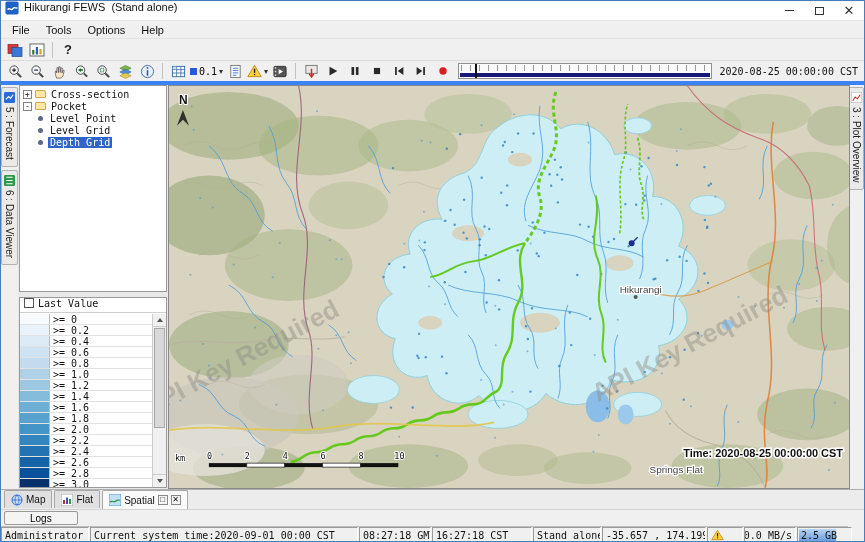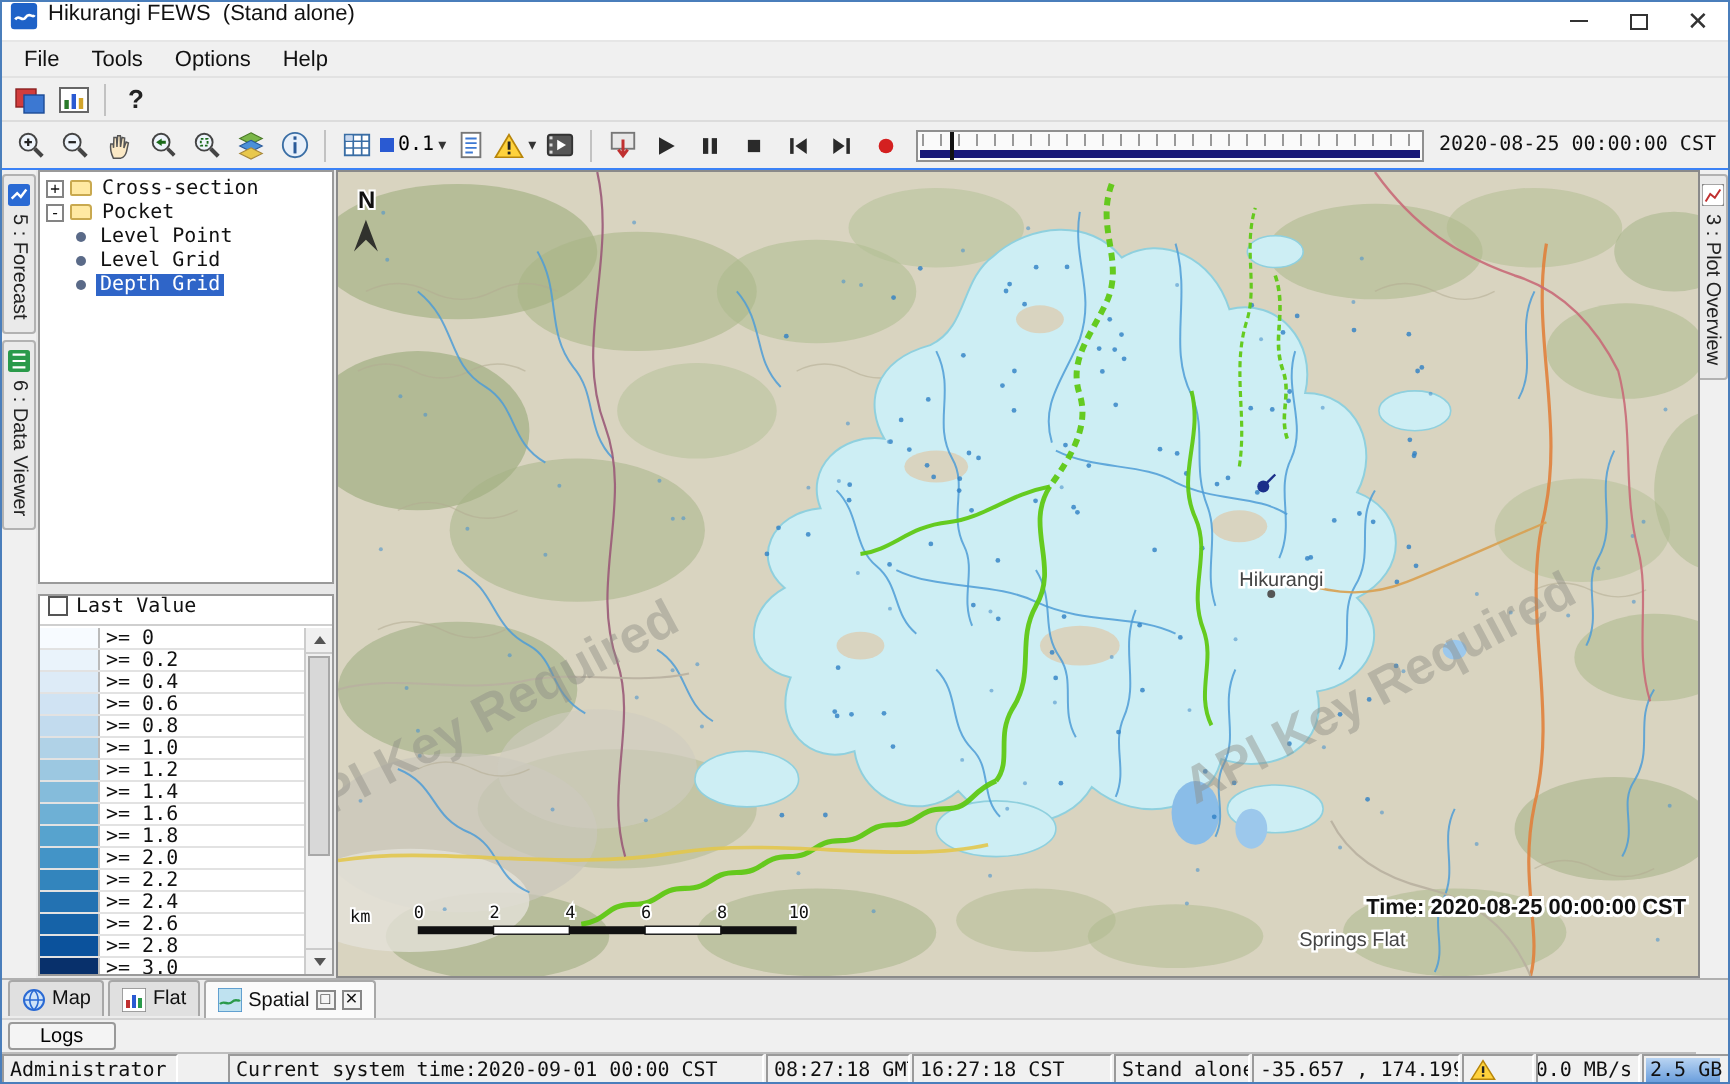--- a/index.html
+++ b/index.html
@@ -18,21 +18,21 @@
   .max-glyph { width:9px; height:8px; border:1px solid #333; }
   .close-glyph { font-size:13px; line-height:1; color:#333; }
 
   
   .menubar { position:absolute; top:20px; left:0; right:0; height:18px; background:#f0f0f0;
              display:flex; align-items:center; padding-left:3px; border-bottom:1px solid #e2e2e2; }
   .menu-item { padding:1px 8px; }
   .toolbar1 { position:absolute; top:38px; left:0; right:0; height:22px; background:#f0f0f0;
               display:flex; align-items:center; padding-left:3px; border-bottom:1px solid #dcdcdc; }
   .toolbar2 { position:absolute; top:60px; left:0; right:0; height:24px; background:#f0f0f0;
-              display:flex; align-items:center; padding-left:3px; border-bottom:1px solid #3b82f6; }
+              display:flex; align-items:center; padding-left:3px; border-bottom:4px solid #3b82f6; }
   .tbtn { min-width:22px; height:20px; display:flex; align-items:center; justify-content:center;
           gap:2px; border:1px solid transparent; background:transparent; font-family:inherit; }
   .tsep { width:1px; height:16px; background:#c2c2c2; margin:0 4px; flex:none; }
   .help-q { font-weight:bold; font-size:13px; color:#222; }
   .thr-sq { width:7px; height:7px; background:#2a5ad2; display:inline-block; }
   .caret { font-size:8px; color:#333; }
   .thr-val { font:10px "DejaVu Sans Mono",monospace; }
 
   .timeline { flex:1; height:16px; margin:0 6px 0 4px; border:1px solid #909090; background:#fafafa; position:relative; }
   .timeline-ticks { position:absolute; left:2px; right:2px; top:1px; height:6px;
@@ -89,21 +89,21 @@
   
   .bottom-tabbar { position:absolute; left:0; top:488px; right:0; height:20px; background:#ececec;
                    border-top:1px solid #b0b0b0; display:flex; padding-left:3px; }
   .btab { display:flex; align-items:center; gap:3px; height:18px; padding:0 6px; border:1px solid #a8a8a8;
           border-bottom:none; background:#e0e0e0; font-size:10px; margin-right:2px; border-radius:2px 2px 0 0; }
   .btab.active { background:#fafafa; height:19px; }
   .mini-btn { width:10px; height:10px; border:1px solid #888; font-size:8px; line-height:8px; display:flex;
               align-items:center; justify-content:center; background:#f5f5f5; }
   .logs-row { position:absolute; left:0; top:508px; right:0; height:17px; background:#f0f0f0;
               border-top:1px solid #d2d2d2; display:flex; align-items:center; padding-left:3px; }
-  .logs-btn { font-size:10px; padding:0 15px; height:14px; border:1px solid #999; background:#f4f4f4; border-radius:2px;
+  .logs-btn { font-size:10px; padding:0 25px; height:14px; border:1px solid #999; background:#f4f4f4; border-radius:2px;
               font-family:inherit; display:flex; align-items:center; }
 
   .statusbar { position:absolute; left:0; top:525px; right:16px; height:17px; background:#f0f0f0;
                border-top:1px solid #bdbdbd; display:flex; font:10px "DejaVu Sans Mono",monospace; }
   .seg { flex:none; border:1px solid; border-color:#9a9a9a #fff #fff #9a9a9a; display:flex; align-items:center;
          padding:0 3px; white-space:nowrap; overflow:hidden; margin-right:1px; position:relative; background:#f0f0f0; }
   .mem-fill { position:absolute; left:1px; top:1px; bottom:1px; width:70%; background:linear-gradient(180deg,#b9d4f2,#6b9fdd); }
   .mem-text { position:relative; z-index:1; }
 </style>
 </head>
@@ -759,21 +759,21 @@
       <span class="mini-btn">✕</span>
     </div>
   </div>
 
   <div class="logs-row">
     <button class="logs-btn">Logs</button>
   </div>
 
   <div class="statusbar">
       <div class="seg" style="width: 88px;">Administrator</div>
-      <div class="seg" style="width: 268px; margin-left: 24px;">Current system time:2020-09-01 00:00 CST</div>
+      <div class="seg" style="width: 268px;">Current system time:2020-09-01 00:00 CST</div>
       <div class="seg" style="width: 72px;">08:27:18 GMT</div>
       <div class="seg" style="width: 100px;">16:27:18 CST</div>
       <div class="seg" style="width: 68px;">Stand alone</div>
       <div class="seg" style="width: 104px;">-35.657 , 174.199</div>
       <div class="seg" style="width: 36px;">
         <svg width="13" height="12" viewBox="0 0 14 12">
           <path d="M7 1 L13.3 11 L0.7 11 Z" fill="#ffd23c" stroke="#b8860b" stroke-width="0.8"></path>
           <rect x="6.4" y="4" width="1.3" height="3.6" fill="#222"></rect>
           <rect x="6.4" y="8.4" width="1.3" height="1.2" fill="#222"></rect>
         </svg>

